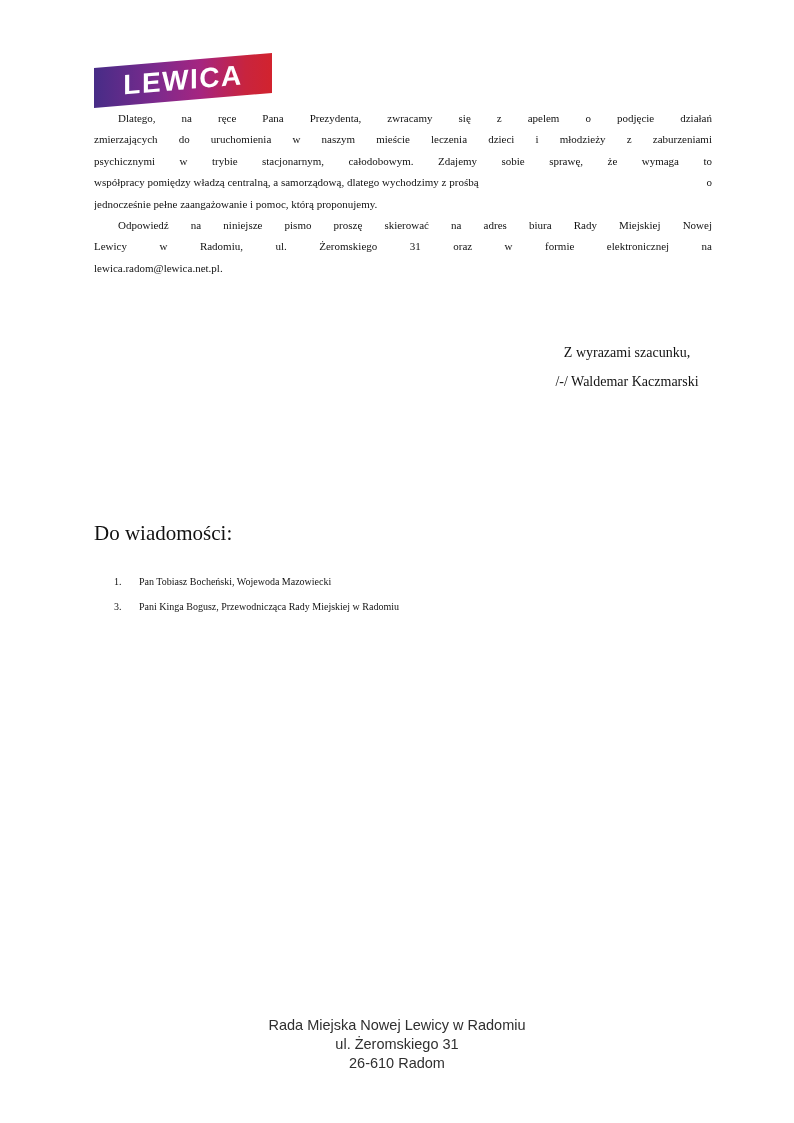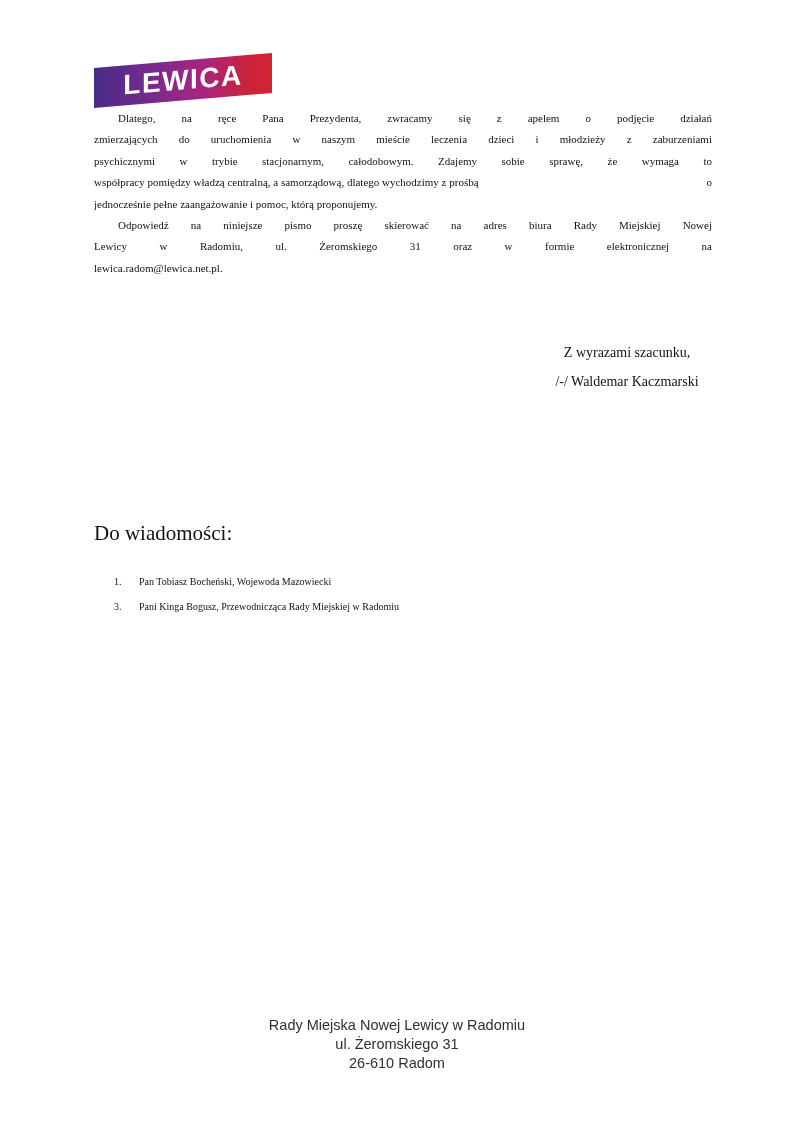--- a/index.html
+++ b/index.html
@@ -131,18 +131,18 @@
   <div class="cc-list">
     <div class="cc-item">
       <span class="cc-num">1.</span><span>Pan Tobiasz Bocheński, Wojewoda Mazowiecki</span>
     </div>
     <div class="cc-item">
       <span class="cc-num">3.</span><span>Pani Kinga Bogusz, Przewodnicząca Rady Miejskiej w Radomiu</span>
     </div>
   </div>
 
   <div class="page-footer">
-    <div>Rady Miejska Nowej Lewicy w Radomiu</div>
+    <div>Rada Miejska Nowej Lewicy w Radomiu</div>
     <div>ul. Żeromskiego 31</div>
     <div>26-610 Radom</div>
   </div>
 
 </div>
 
 </body></html>

